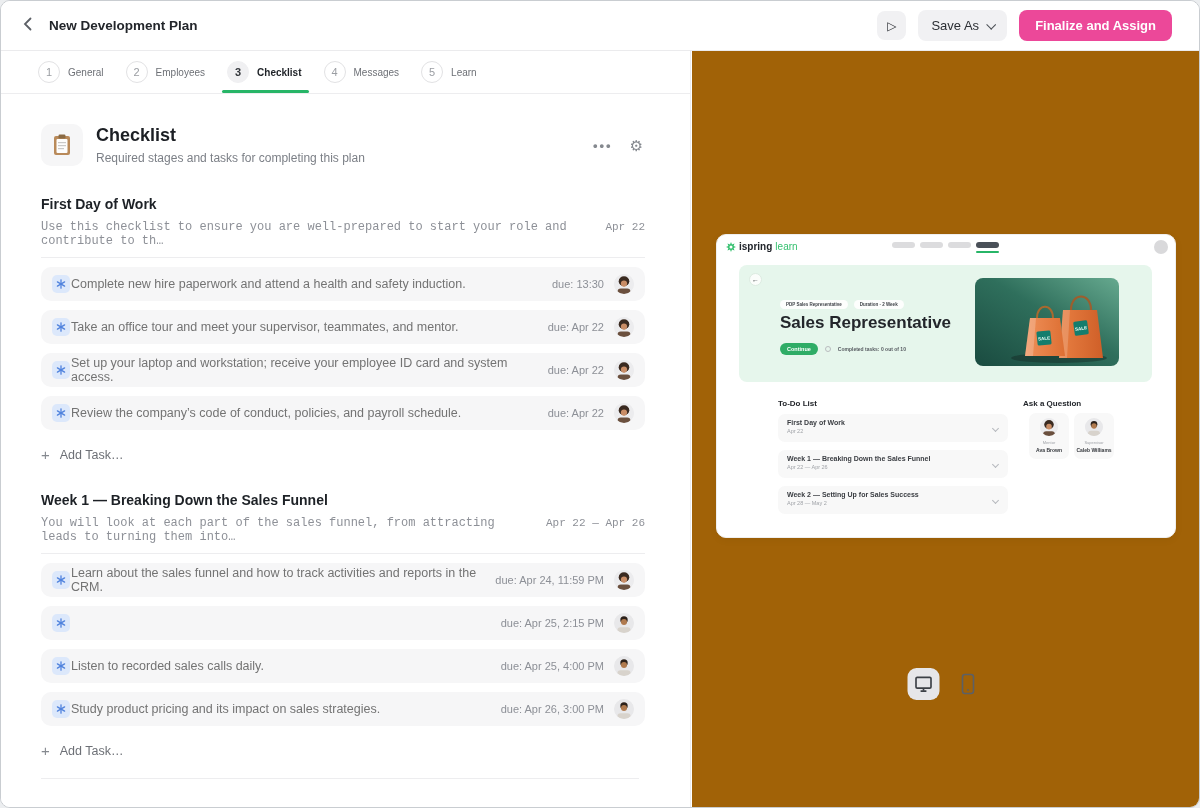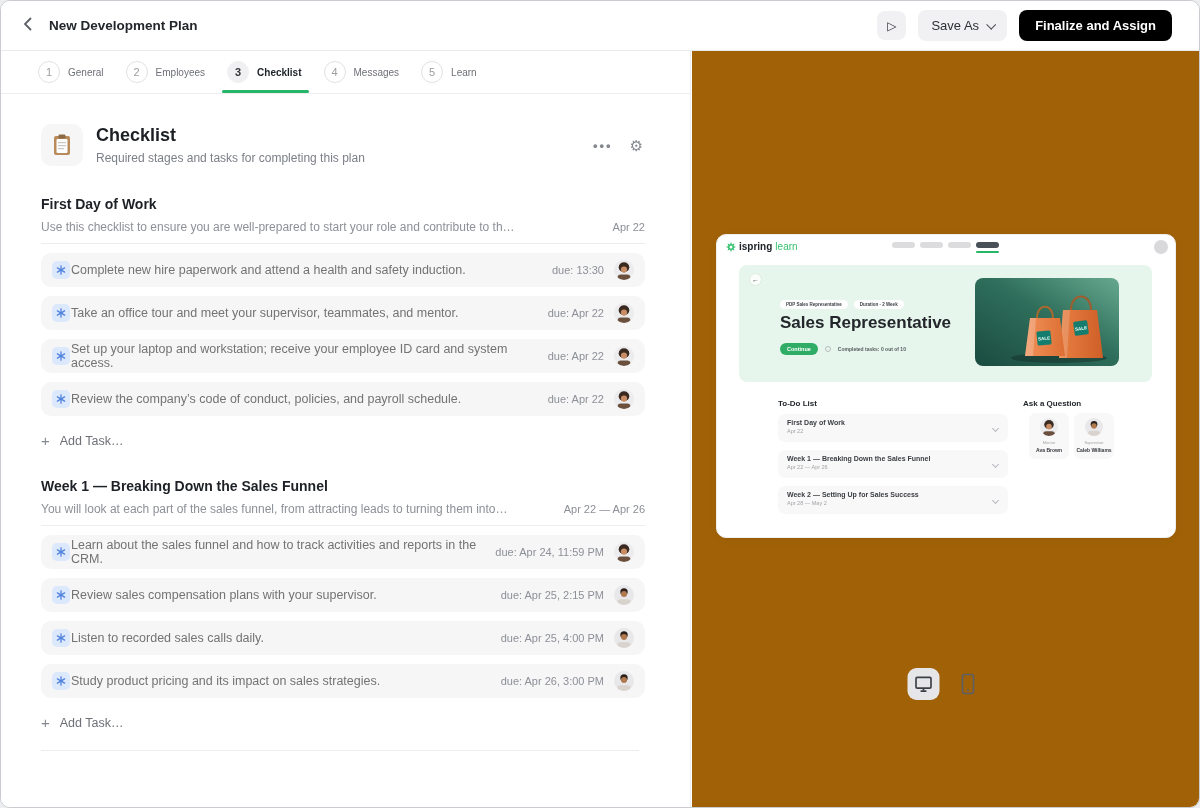--- a/index.html
+++ b/index.html
@@ -8,21 +8,21 @@
   
   .topbar{position:absolute;top:0;left:0;right:0;height:50px;background:#fff;border-bottom:1px solid #ebebed;display:flex;align-items:center;padding:0 27px 0 14px;box-sizing:border-box;z-index:5;}
   .back-btn{width:24px;height:24px;display:flex;align-items:center;justify-content:center;cursor:pointer;color:#5c6066;}
   .page-title{font-size:13.5px;font-weight:700;color:#23262b;margin-left:10px;}
   .topbar-right{margin-left:auto;display:flex;align-items:center;gap:12px;}
   .btn{border:none;border-radius:8px;font-family:inherit;display:flex;align-items:center;justify-content:center;cursor:pointer;}
   .btn-light{background:#f1f1f3;color:#2c2f34;}
   .play-btn{width:29px;height:29px;font-size:12px;}
   .saveas-btn{height:31px;padding:0 13px;font-size:13px;font-weight:500;gap:8px;}
   .chev-down{width:6px;height:6px;border-right:1.5px solid #4a4e54;border-bottom:1.5px solid #4a4e54;transform:rotate(45deg) translateY(-1px);}
-  .finalize-btn{height:31px;padding:0 16px;background:#000000;color:#fff;font-size:13px;font-weight:600;}
+  .finalize-btn{height:31px;padding:0 16px;background:#ec4899;color:#fff;font-size:13px;font-weight:600;}
   
   .left-col{position:absolute;top:50px;left:0;width:690px;bottom:0;background:#fff;border-right:1px solid #ececee;box-sizing:border-box;}
   .right-col{position:absolute;top:50px;left:691px;right:0;bottom:0;background:#a16207;}
   
   .tabs{height:42px;border-bottom:1px solid #ededef;display:flex;align-items:stretch;padding-left:37px;gap:22px;}
   .tab{position:relative;display:flex;align-items:center;gap:8px;cursor:pointer;}
   .tab-num{width:22px;height:22px;border-radius:50%;border:1px solid #e2e2e4;display:flex;align-items:center;justify-content:center;font-size:11px;color:#9a9da2;box-sizing:border-box;}
   .tab-label{font-size:10px;color:#6d7076;}
   .tab.active .tab-num{background:#f0f0f2;border-color:#f0f0f2;color:#33363b;font-weight:700;}
   .tab.active .tab-label{color:#1e2227;font-weight:700;}
@@ -32,21 +32,21 @@
   .chk-header{margin-top:30px;display:flex;align-items:center;position:relative;}
   .chk-icon{width:42px;height:42px;border-radius:10px;background:#f6f6f7;display:flex;align-items:center;justify-content:center;}
   .chk-titles{margin-left:13px;}
   .chk-title{font-size:18px;font-weight:700;color:#1c1f24;}
   .chk-subtitle{font-size:12px;color:#7b7f86;margin-top:5px;}
   .chk-actions{position:absolute;right:2px;top:50%;transform:translateY(-50%);display:flex;align-items:center;gap:17px;}
   .dots-icon{color:#85898f;font-size:13px;letter-spacing:2px;font-weight:700;cursor:pointer;line-height:1;}
   .gear-icon{color:#85898f;font-size:15px;cursor:pointer;line-height:1;}
   .section{margin-top:30px;}
   .section-title{font-size:14px;font-weight:700;color:#1d2126;}
-  .section-sub{display:flex;justify-content:space-between;align-items:baseline;margin-top:8px;padding-bottom:9px;border-bottom:1px solid #ededef;}
+  .section-sub{display:flex;justify-content:space-between;align-items:baseline;margin-top:8px;padding-bottom:9px;border-bottom:1px solid #ededef;font-family:Liberation Mono, monospace;}
   .section-desc{font-size:12px;color:#8d9097;}
   .section-dates{font-size:11px;color:#8d9097;white-space:nowrap;margin-left:20px;}
   .task{margin-top:9px;height:34px;background:#f6f6f7;border-radius:10px;display:flex;align-items:center;padding:0 11px;box-sizing:border-box;cursor:pointer;}
   .task-chip{width:18px;height:18px;border-radius:5px;background:#dce8fb;display:flex;align-items:center;justify-content:center;flex:0 0 auto;}
   .task-text{font-size:12.5px;color:#737373;margin-left:1px;}
   .task-due{font-size:11px;color:#8d9097;margin-left:auto;white-space:nowrap;}
   .avatar{width:20px;height:20px;border-radius:50%;overflow:hidden;background:#ececee;flex:0 0 auto;margin-left:10px;cursor:pointer;}
   .avatar svg{display:none;width:100%;height:100%;}
   .avatar[data-kind="ava"] svg.face-ava{display:block;}
   .avatar[data-kind="caleb"] svg.face-caleb{display:block;}
@@ -300,21 +300,20 @@
         <div class="task">
           <span class="task-chip">
                 <svg width="10" height="10" viewBox="0 0 10 10">
                   <g stroke="#4f82dd" stroke-width="1.3" stroke-linecap="round">
                     <path d="M5 0.8v8.4"></path>
                     <path d="M1.4 2.9l7.2 4.2"></path>
                     <path d="M8.6 2.9L1.4 7.1"></path>
                   </g>
                 </svg>
               </span>
-          <span class="task-text">Review sales compensation plans with your supervisor.</span>
           <span class="task-due">due: Apr 25, 2:15 PM</span>
           <span class="avatar" data-kind="caleb">
 
             <svg class="face-caleb" viewBox="0 0 20 20">
                   <circle cx="10" cy="10" r="10" fill="#e8e8ea"></circle>
                   <circle cx="10" cy="6.9" r="3.7" fill="#2c211a"></circle>
                   <circle cx="10" cy="8.9" r="3" fill="#b07a4e"></circle>
                   <rect x="3.4" y="14.2" width="13.2" height="7" rx="3.2" fill="#d8d3cc"></rect>
                 </svg>
           </span>

